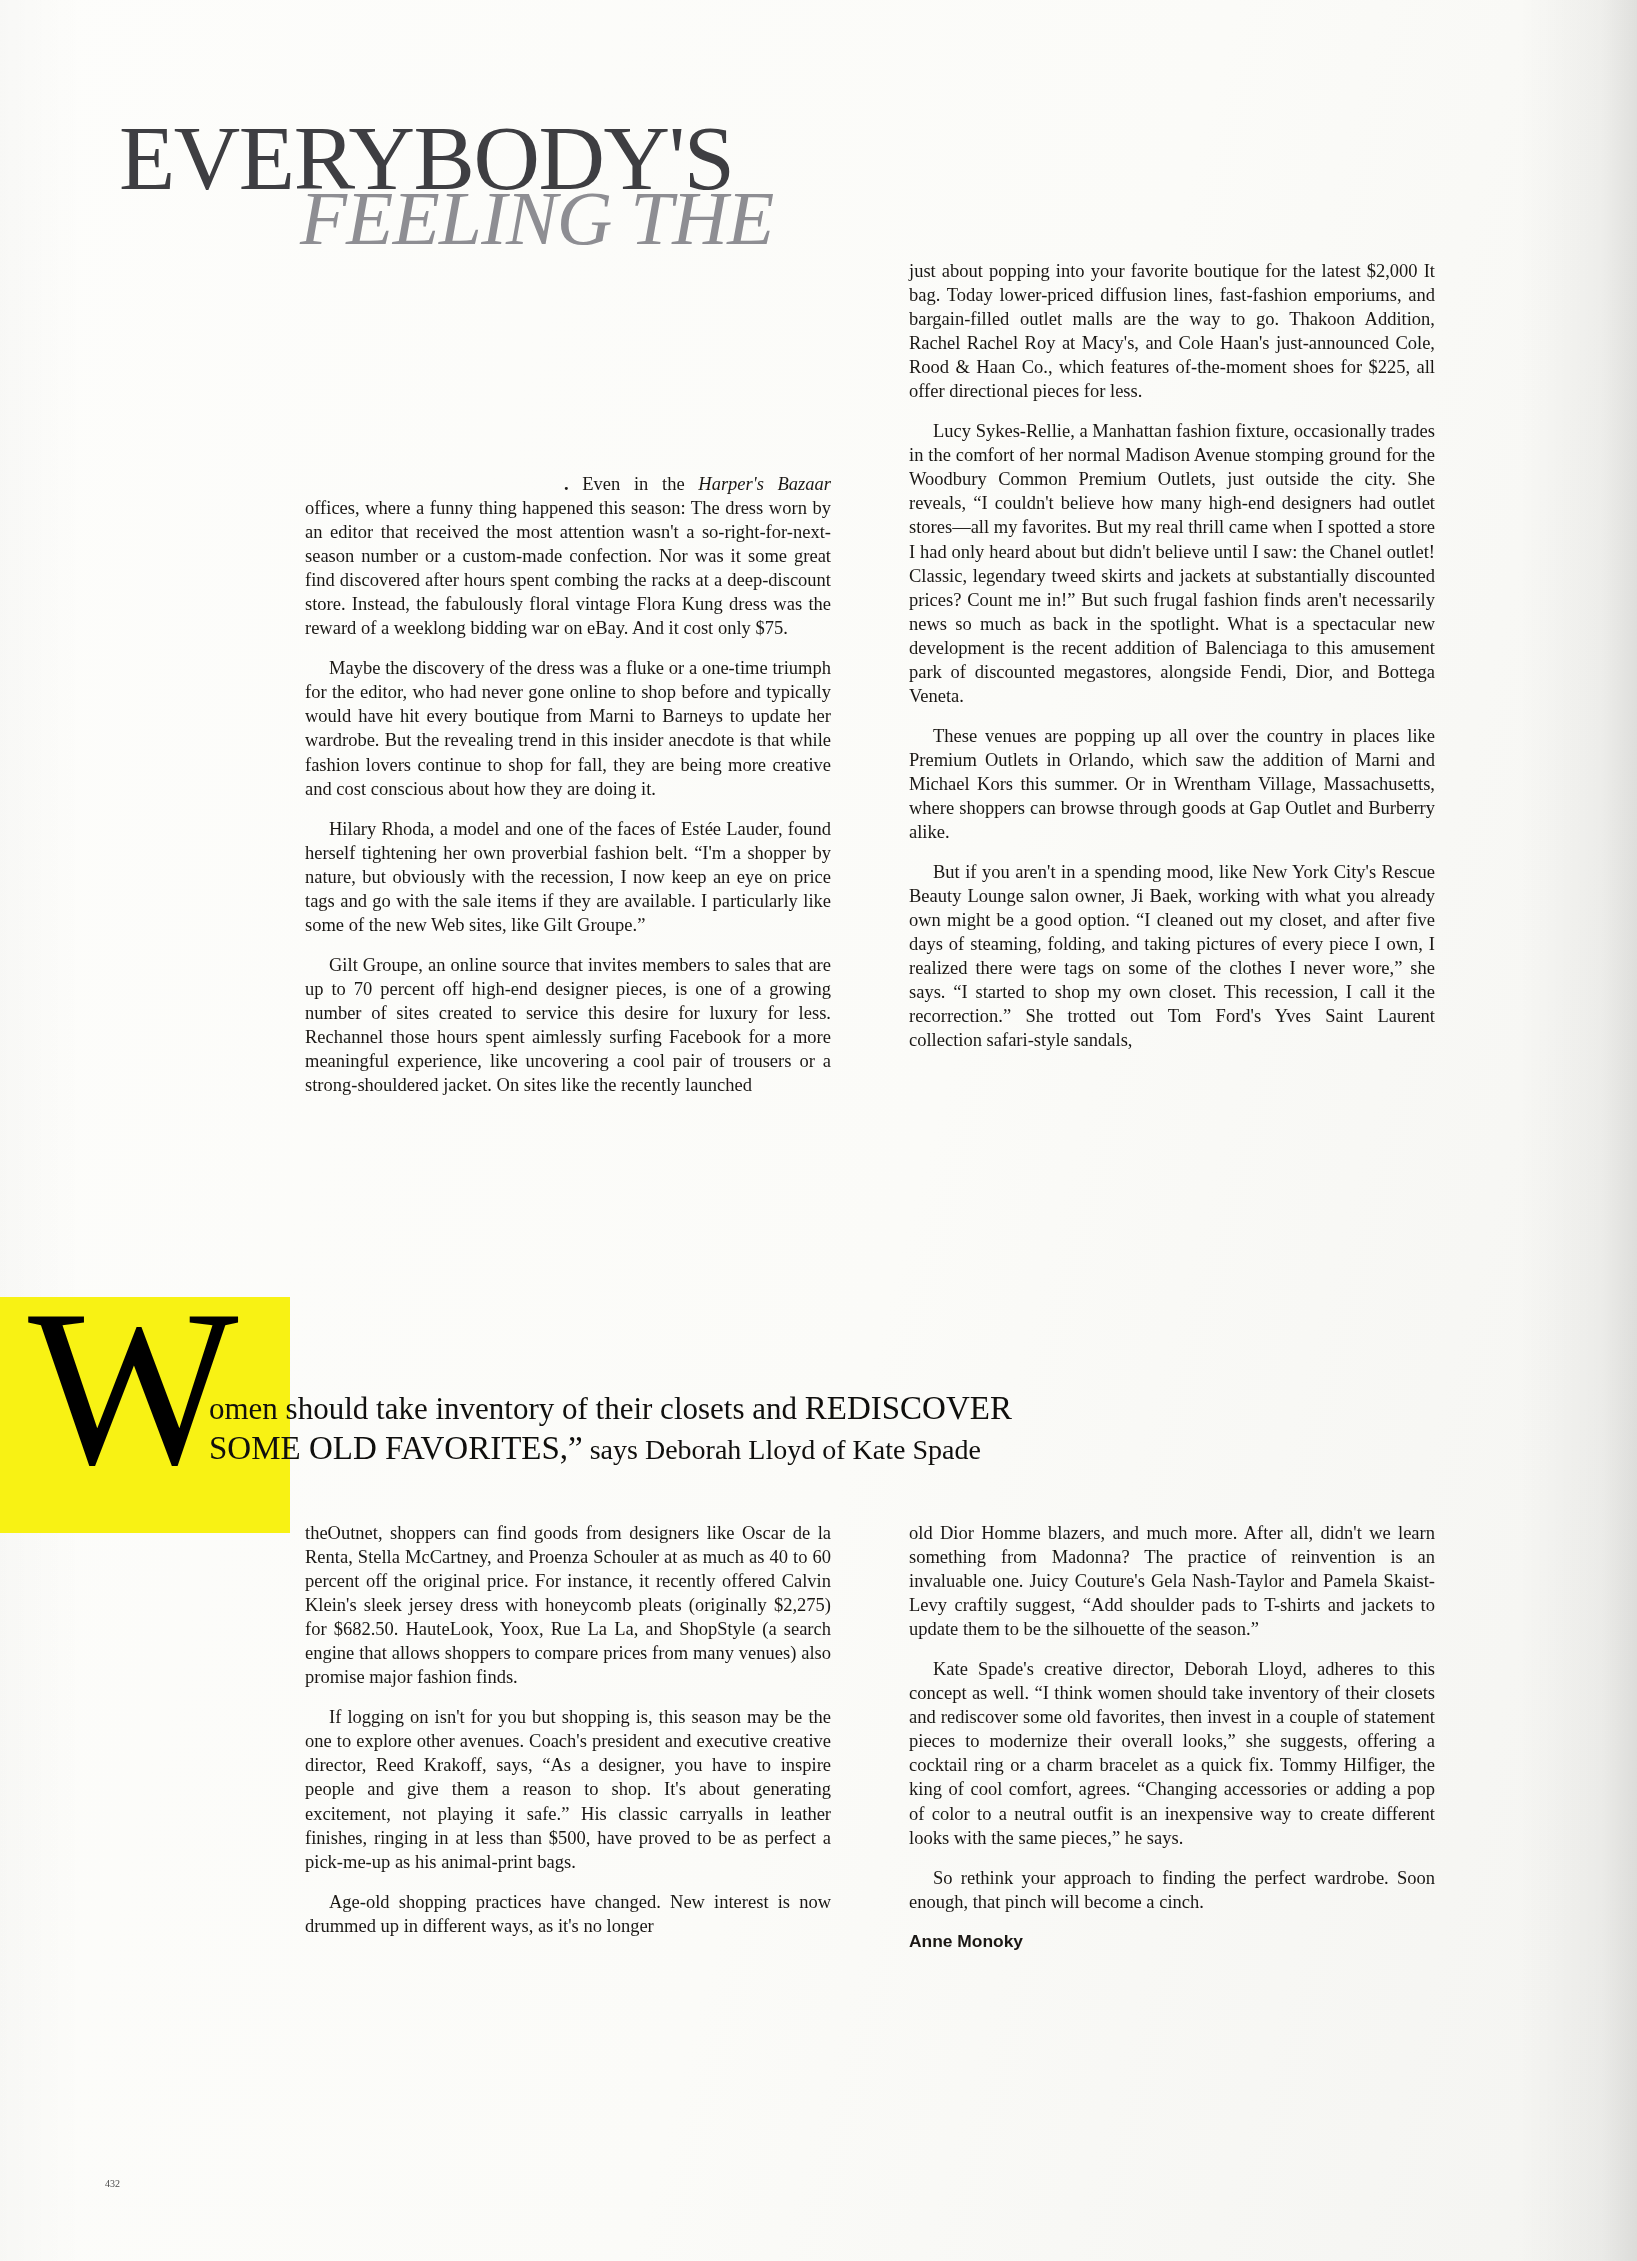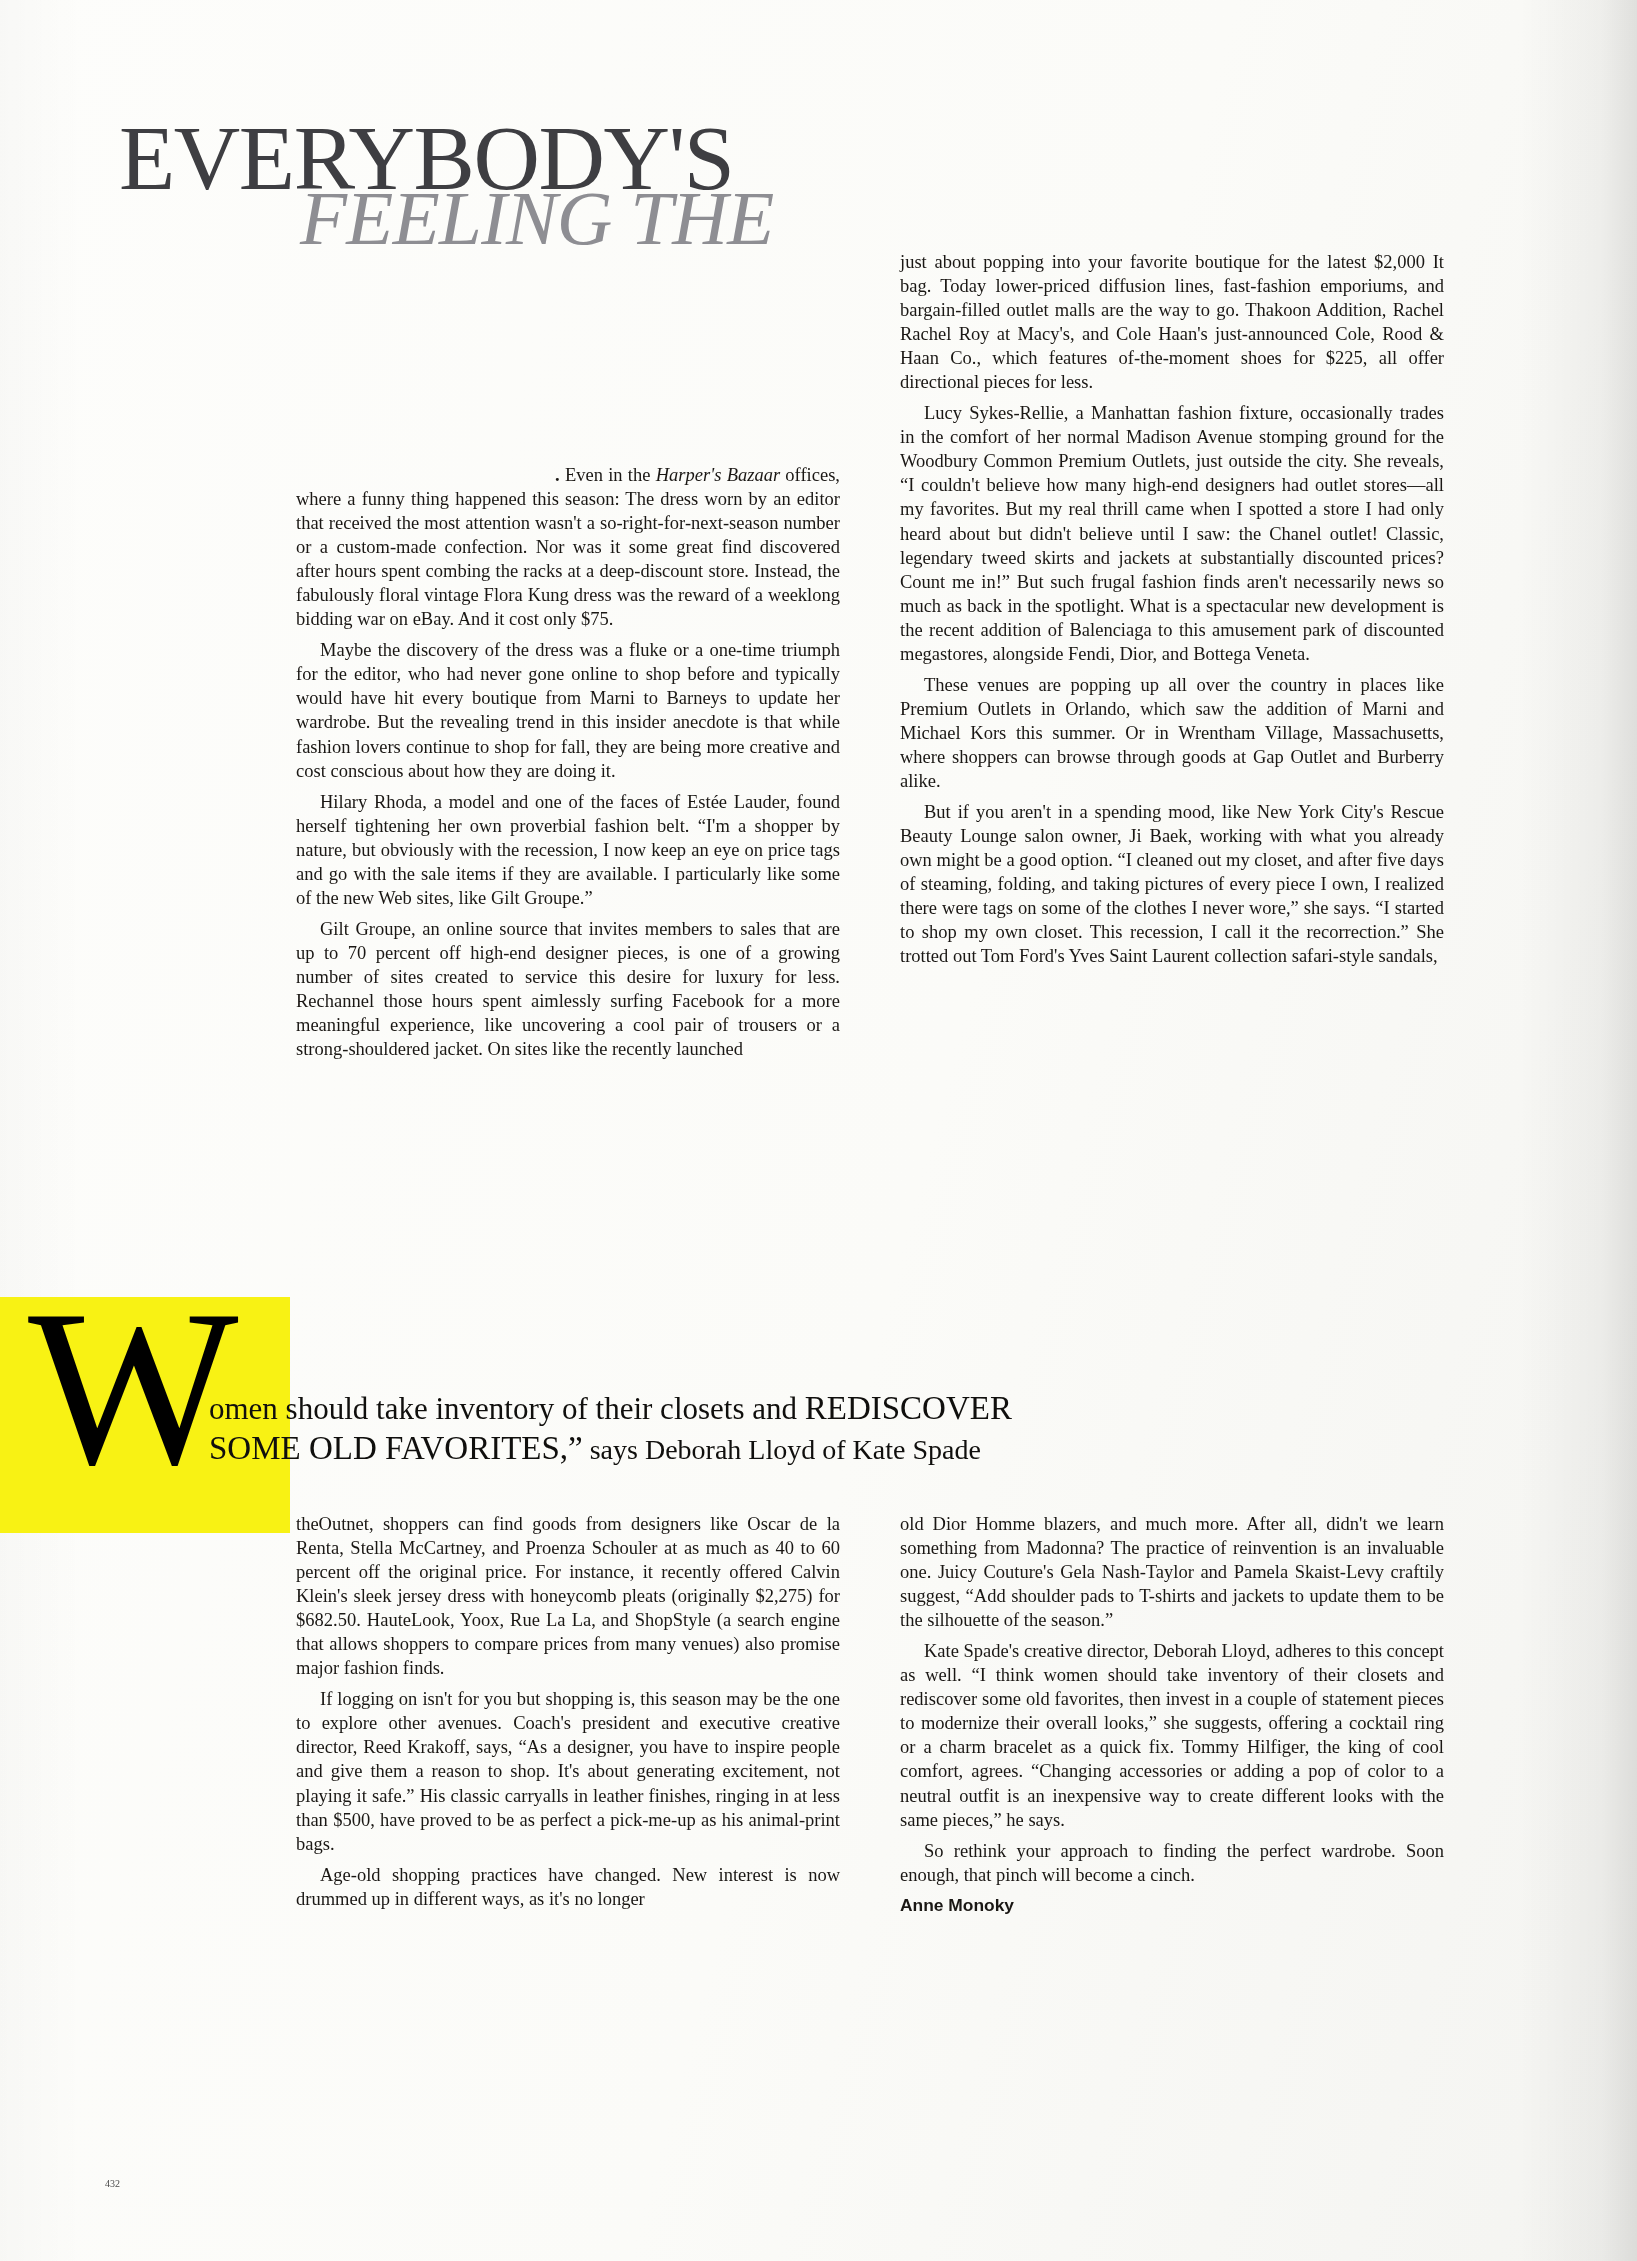--- a/index.html
+++ b/index.html
@@ -88,21 +88,21 @@
   
   .col {
     position: absolute;
     font-size: 18.5px;
     line-height: 1.30;
     text-align: justify;
     color: #1a1714;
     font-family: "Liberation Serif", serif;
   }
   .col p {
-    margin: 7px;
+    margin: 16px;
     text-indent: 24px;
   }
   .col p.noindent {
     text-indent: 0;
   }
 
   #col-left-top {
     left: 289px;
     top: 456px;
     width: 558px;

